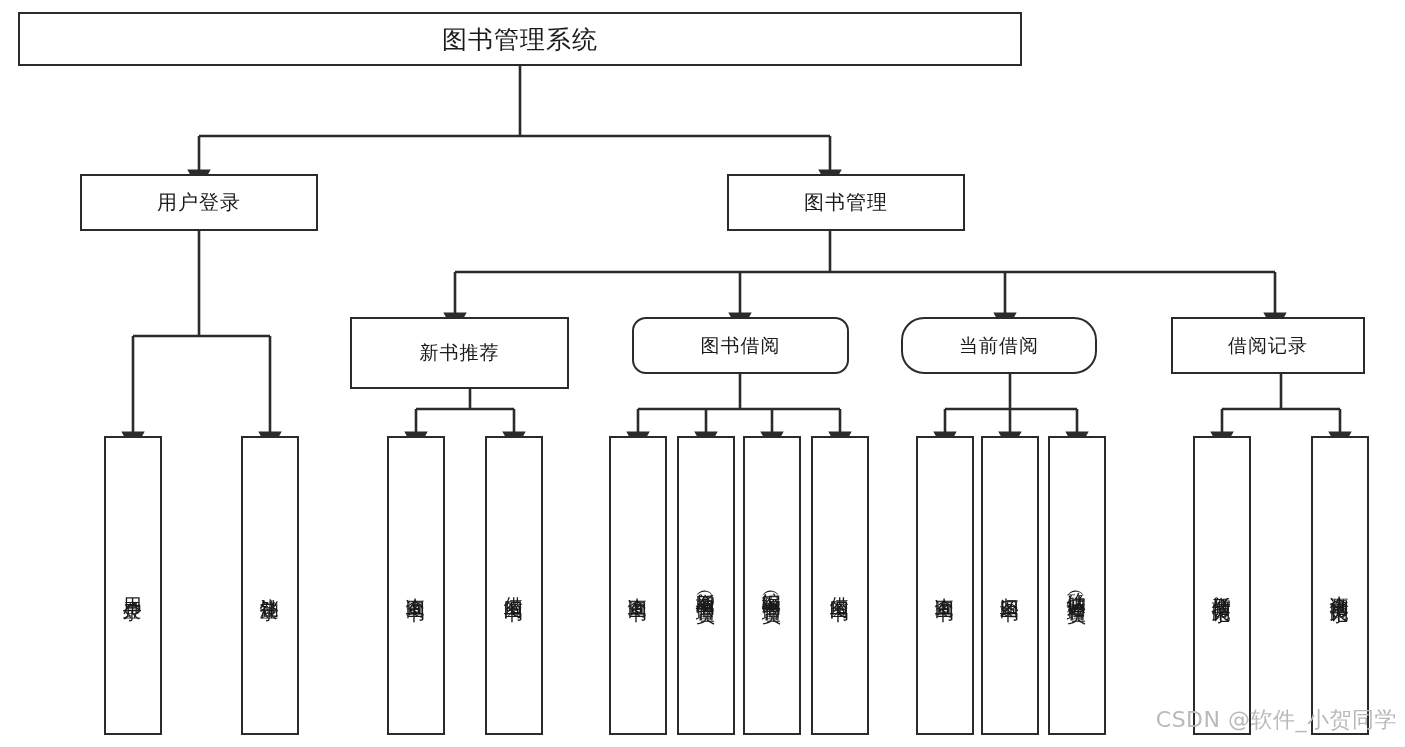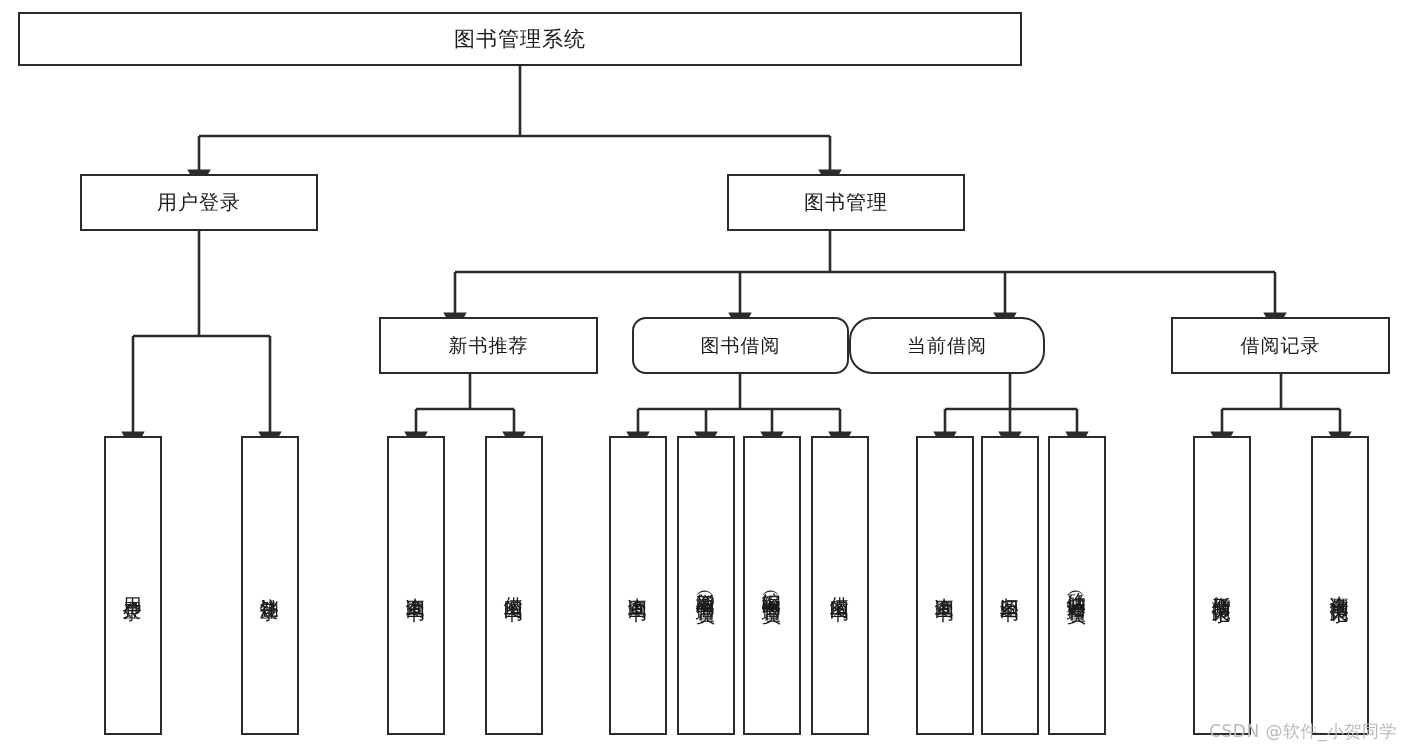--- a/index.html
+++ b/index.html
@@ -31,21 +31,21 @@
     box-sizing: border-box;
     border: 2px solid #2b2b2b;
     background: #ffffff;
     display: flex;
     align-items: center;
     justify-content: center;
     color: #1a1a1a;
     text-align: center;
   }
   .node.root {
-    font-size: 21px;
+    font-size: 25px;
     letter-spacing: 1px;
     font-family: Liberation Serif, serif;
   }
   .node.l1 {
     font-size: 20px;
     letter-spacing: 1px;
   }
   .node.l2 {
     font-size: 19px;
     letter-spacing: 1px;
@@ -60,22 +60,22 @@
     writing-mode: vertical-rl;
     text-orientation: upright;
     line-height: 1.18;
     letter-spacing: 2px;
     white-space: nowrap;
     display: block;
   }
   .watermark {
     position: absolute;
     right: 8px;
-    bottom: 4px;
-    font-size: 17px;
+    bottom: 12px;
+    font-size: 22px;
     color: #b9b9b9;
     letter-spacing: 0.5px;
     white-space: nowrap;
     pointer-events: none;
     text-align: center;
   }
 </style>
 </head>
 <body>
 
@@ -128,30 +128,30 @@
     <span>图书管理系统</span>
   </div>
 
   <div class="node l1" style="left: 80px; top: 174px; width: 238px; height: 57px;">
     <span>用户登录</span>
   </div>
   <div class="node l1" style="left: 711px; top: 174px; width: 238px; height: 57px; margin-left: 16px;">
     <span>图书管理</span>
   </div>
 
-  <div class="node l2" style="left: 379px; top: 317px; width: 219px; height: 57px;">
+  <div class="node l2" style="left: 350px; top: 317px; width: 219px; height: 72px;">
     <span>新书推荐</span>
   </div>
   <div class="node l2" style="left: 632px; top: 317px; width: 217px; height: 57px; border-radius: 14px;">
     <span>图书借阅</span>
   </div>
-  <div class="node l2" style="left: 849px; top: 317px; width: 196px; height: 57px; border-radius: 23px;">
+  <div class="node l2" style="left: 901px; top: 317px; width: 196px; height: 57px; border-radius: 23px;">
     <span>当前借阅</span>
   </div>
-  <div class="node l2" style="left: 1171px; top: 317px; width: 219px; height: 57px;">
+  <div class="node l2" style="left: 1171px; top: 317px; width: 194px; height: 57px;">
     <span>借阅记录</span>
   </div>
 
   <div class="node leaf" style="left: 104px; top: 436px; width: 58px; height: 299px;">
     <span class="vtext">用户登录</span>
   </div>
   <div class="node leaf" style="left: 241px; top: 436px; width: 58px; height: 299px;">
     <span class="vtext">注销登录</span>
   </div>
   <div class="node leaf" style="left: 387px; top: 436px; width: 58px; height: 299px;">

